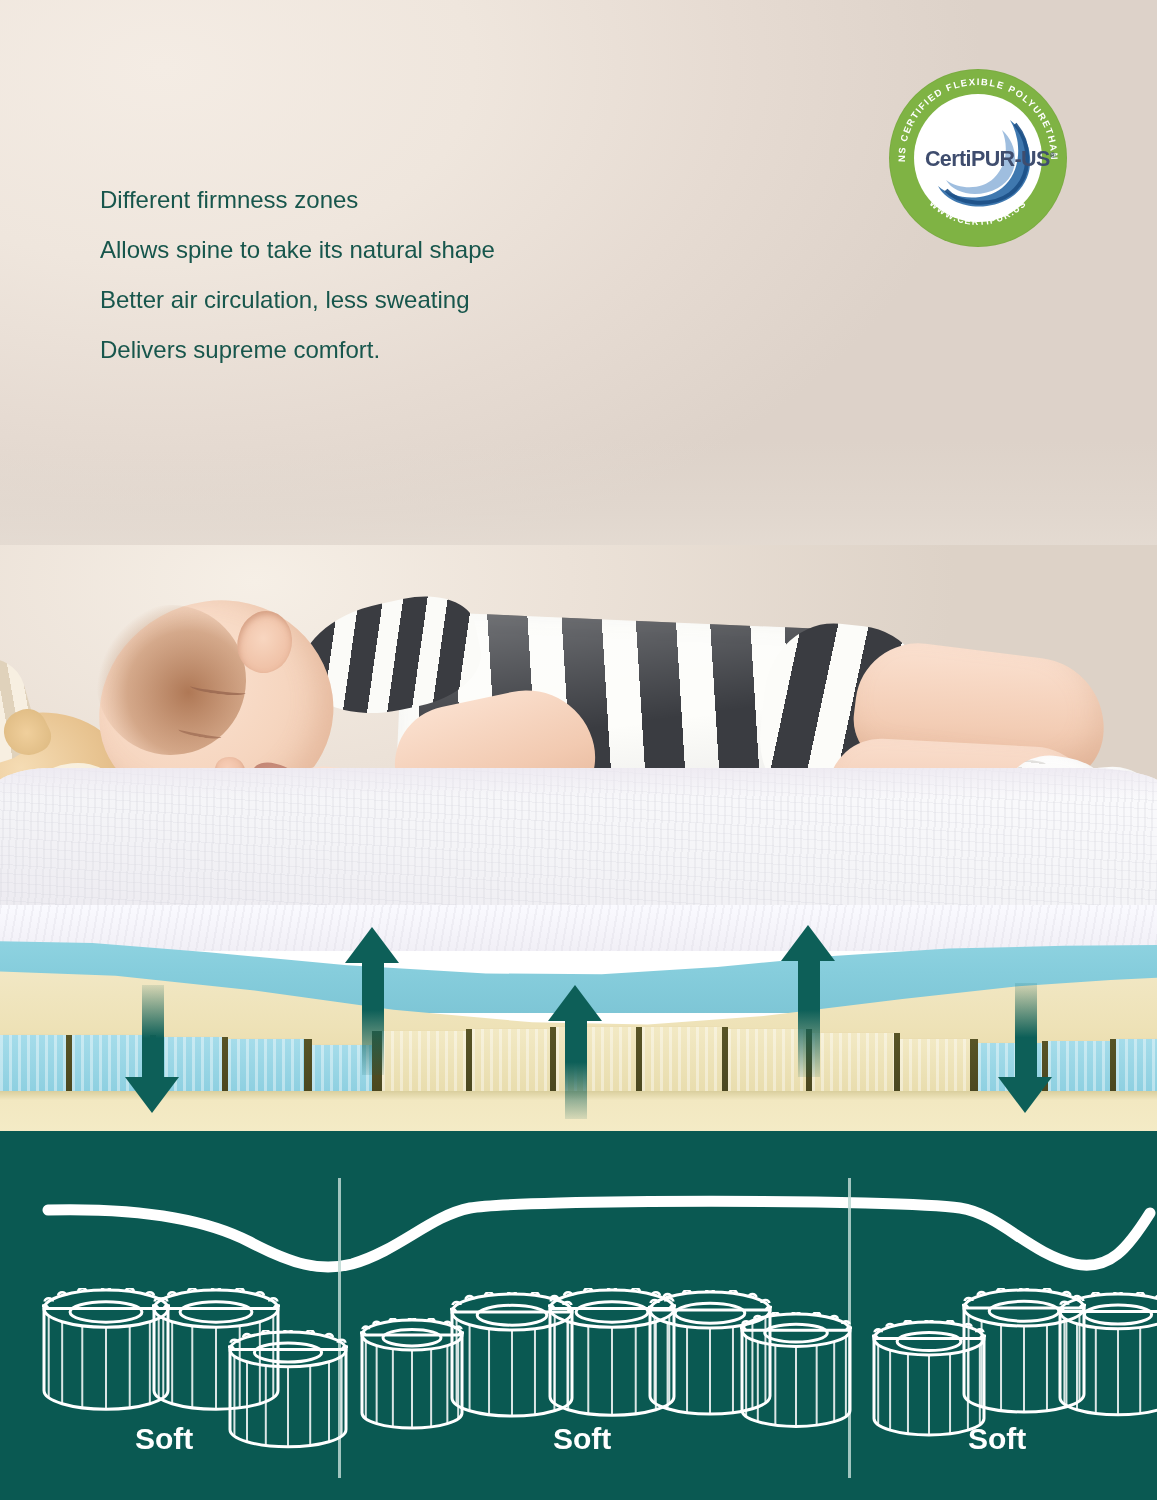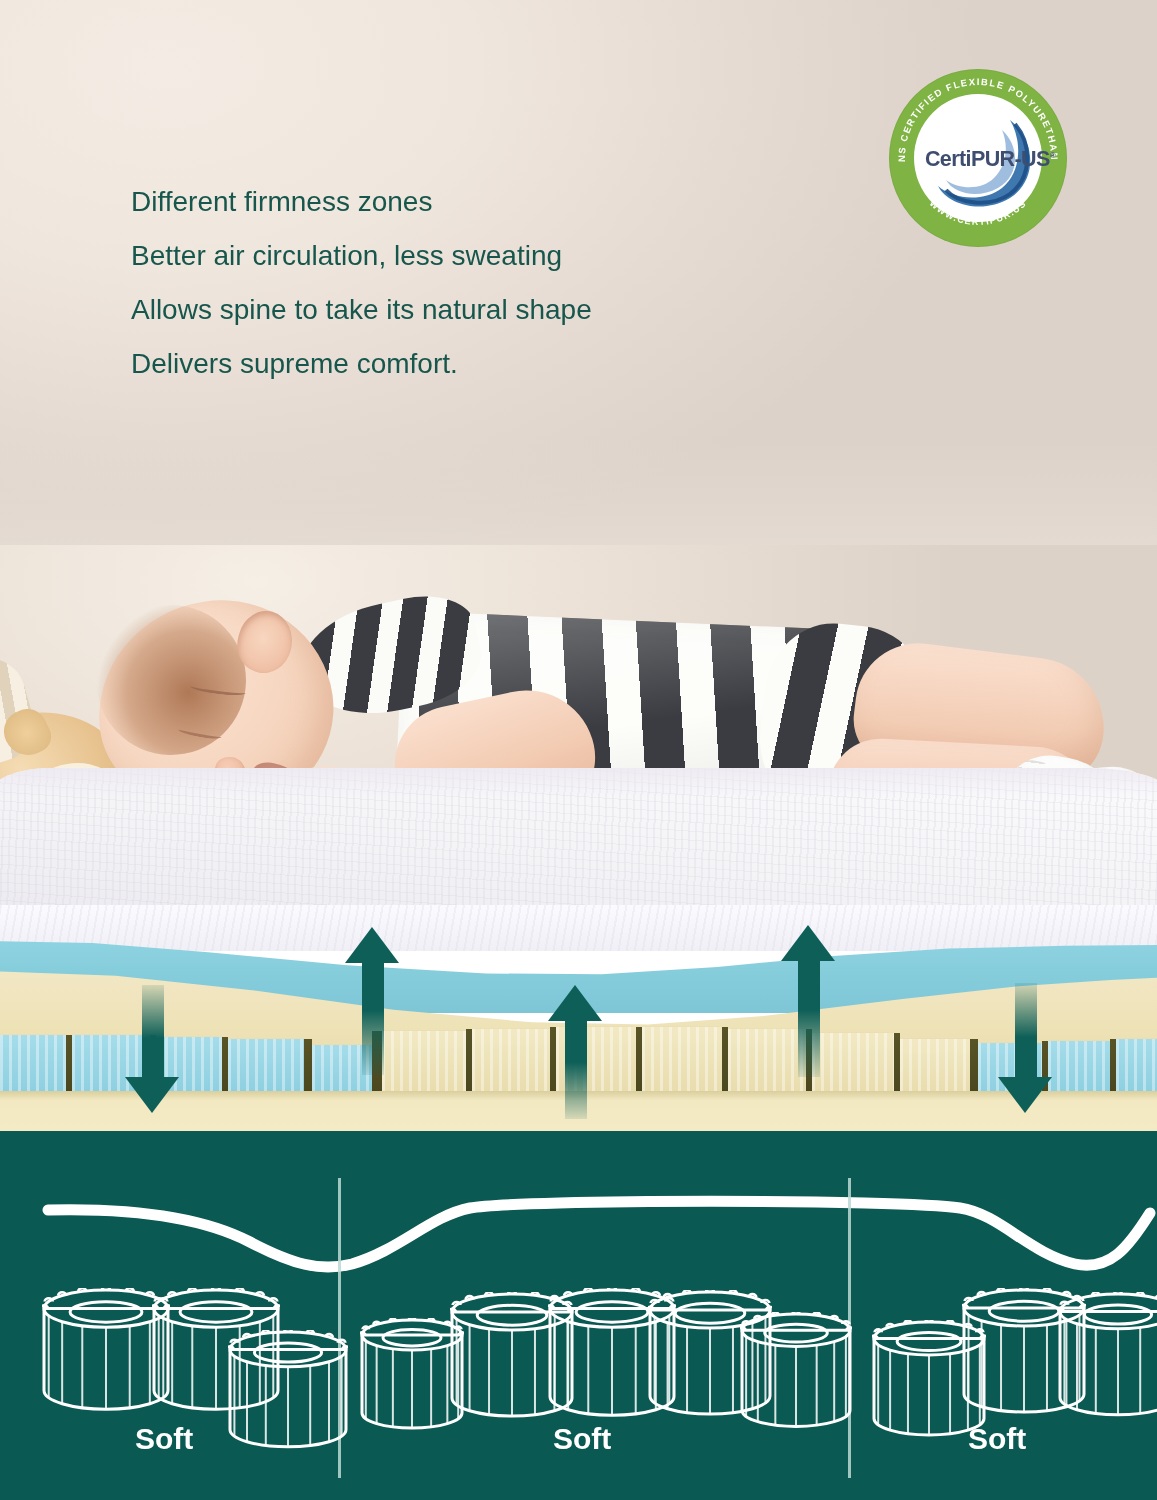--- a/index.html
+++ b/index.html
@@ -23,22 +23,22 @@
     content:""; position:absolute; left:0; bottom:0; width:100%; height:120px;
     background:linear-gradient(180deg, rgba(225,216,207,0) 0%, rgba(228,219,210,.55) 60%, rgba(230,221,212,.9) 100%);
   }
   .headline {
     position:absolute; left:97px; top:88px;
     font-size:49px; font-weight:bold; letter-spacing:-.3px;
     color:#0d5449; line-height:1.05; white-space:nowrap;
   }
   .bullets { position:absolute; left:100px; top:188px; }
   .bullet {
-    font-size:28px; color:#17564c; line-height:1.0;
-    margin-bottom:26px; white-space:nowrap; font-weight:400;margin-left:31px;
+    font-size:24px; color:#17564c; line-height:1.0;
+    margin-bottom:26px; white-space:nowrap; font-weight:400;
   }
 
   
   .badge {
     position:absolute; left:889px; top:69px; width:178px; height:178px;
     border-radius:50%;
     background:#7fb344;
     box-shadow:inset 0 0 0 1px rgba(0,0,0,.04);
   }
   .badge .inner {
@@ -249,22 +249,22 @@
   }
 </style>
 </head>
 <body>
 
 <div id="page">
 
   <section class="hero">
     <div class="bullets">
       <div class="bullet">Different firmness zones</div>
+      <div class="bullet">Allows spine to take its natural shape</div>
       <div class="bullet">Better air circulation, less sweating</div>
-      <div class="bullet">Allows spine to take its natural shape</div>
       <div class="bullet">Delivers supreme comfort.</div>
     </div>
 
     <div class="badge">
       <div class="inner"></div>
 
       <svg class="ringtext" viewBox="0 0 178 178">
         <defs>
           <path id="arcTop" d="M 16,89 A 73,73 0 0 1 162,89" fill="none"></path>
           <path id="arcBtm" d="M 22,89 A 67,67 0 0 0 156,89" fill="none"></path>

